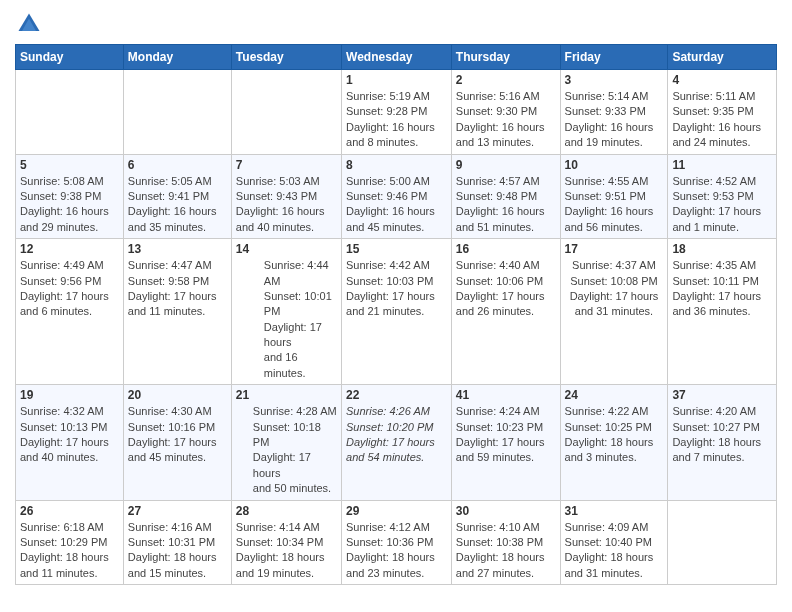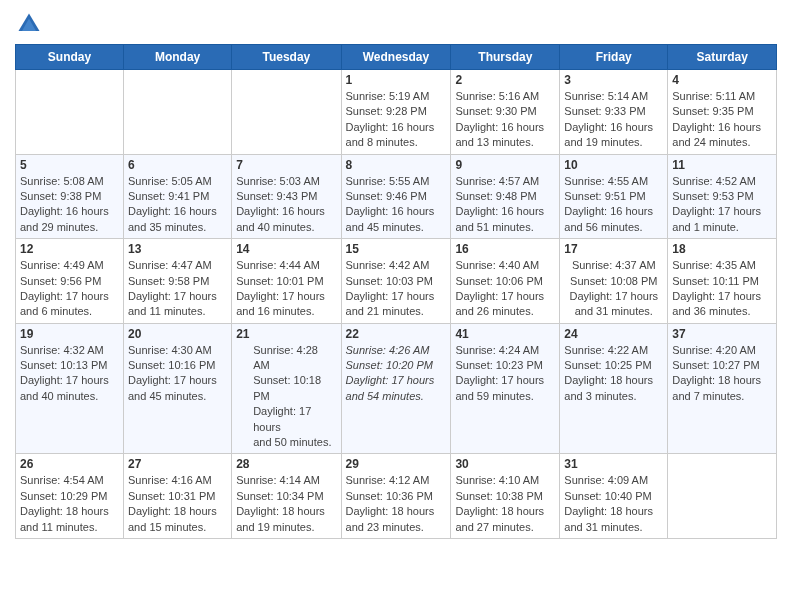--- a/index.html
+++ b/index.html
@@ -61,21 +61,21 @@
     .calendar {
       width: 100%;
       border-collapse: collapse;
     }
     .calendar th {
       background: #2a6bb5;
       color: #fff;
       font-size: 12px;
       font-weight: bold;
       padding: 5px 4px;
-      text-align: center;
+      text-align: left;
       border: 1px solid #1a5aa0;
       margin-left: 20px;
     }
     .calendar td {
       width: 113px;
       vertical-align: top;
       border: 1px solid #ccc;
       padding: 3px 4px;
       font-size: 9.5px;
       color: #333;
@@ -185,21 +185,21 @@
           </td>
           <td>
             <span class="day-number">7</span>
             <div class="day-info" style="white-space: pre-line;">Sunrise: 5:03 AM
 Sunset: 9:43 PM
 Daylight: 16 hours
 and 40 minutes.</div>
           </td>
           <td>
             <span class="day-number">8</span>
-            <div class="day-info" style="white-space: pre-line;">Sunrise: 5:55 AM
+            <div class="day-info" style="white-space: pre-line;">Sunrise: 5:00 AM
 Sunset: 9:46 PM
 Daylight: 16 hours
 and 45 minutes.</div>
           </td>
           <td>
             <span class="day-number">9</span>
             <div class="day-info" style="white-space: pre-line;">Sunrise: 4:57 AM
 Sunset: 9:48 PM
 Daylight: 16 hours
 and 51 minutes.</div>
@@ -229,21 +229,21 @@
           </td>
           <td>
             <span class="day-number">13</span>
             <div class="day-info" style="white-space: pre-line;">Sunrise: 4:47 AM
 Sunset: 9:58 PM
 Daylight: 17 hours
 and 11 minutes.</div>
           </td>
           <td>
             <span class="day-number">14</span>
-            <div class="day-info" style="white-space: pre-line;">Sunrise: 4:44 AM
+            <div class="day-info" style="white-space: pre-line; margin-left: 28px;">Sunrise: 4:44 AM
 Sunset: 10:01 PM
 Daylight: 17 hours
 and 16 minutes.</div>
           </td>
           <td>
             <span class="day-number">15</span>
             <div class="day-info" style="white-space: pre-line;">Sunrise: 4:42 AM
 Sunset: 10:03 PM
 Daylight: 17 hours
 and 21 minutes.</div>
@@ -317,21 +317,21 @@
             <span class="day-number">37</span>
             <div class="day-info" style="white-space: pre-line;">Sunrise: 4:20 AM
 Sunset: 10:27 PM
 Daylight: 18 hours
 and 7 minutes.</div>
           </td>
         </tr>
         <tr>
           <td>
             <span class="day-number">26</span>
-            <div class="day-info" style="white-space: pre-line;">Sunrise: 4:54 AM
+            <div class="day-info" style="white-space: pre-line;">Sunrise: 6:18 AM
 Sunset: 10:29 PM
 Daylight: 18 hours
 and 11 minutes.</div>
           </td>
           <td>
             <span class="day-number">27</span>
             <div class="day-info" style="white-space: pre-line;">Sunrise: 4:16 AM
 Sunset: 10:31 PM
 Daylight: 18 hours
 and 15 minutes.</div>

